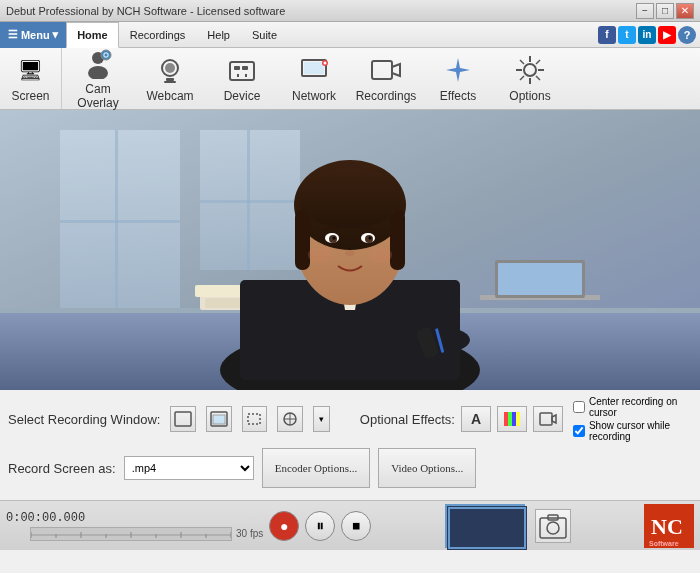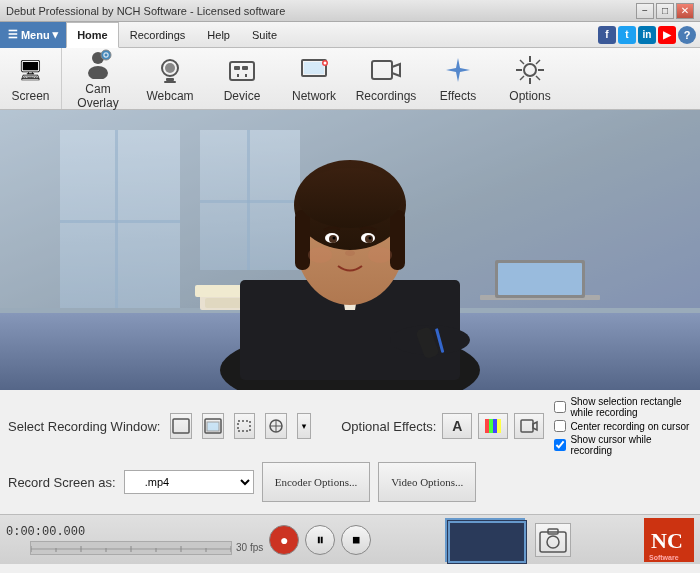--- a/index.html
+++ b/index.html
@@ -242,21 +242,21 @@
 
     
     .record-row {
       display: flex;
       align-items: center;
       gap: 8px;
       margin-bottom: 6px;
     }
     .format-select {
       height: 24px;
-      padding: 2px 16px;
+      padding: 2px 3px;
       border: 1px solid #aaa;
       background: white;
       font-size: 11px;
       width: 130px;
     }
     .action-btn {
       height: 40px;
       padding: 0 12px;
       background: linear-gradient(to bottom, #f5f5f5, #e0e0e0);
       border: 1px solid #aaa;
@@ -597,24 +597,20 @@
         <svg width="18" height="16" viewBox="0 0 18 16">
             <rect x="1" y="2" width="12" height="12" rx="1" fill="none" stroke="#555" stroke-width="1.5"></rect>
             <polygon points="13,6 17,4 17,12 13,10" fill="none" stroke="#555" stroke-width="1.5"></polygon>
           </svg>
       </div>
     </div>
 
     <div class="checkbox-group">
       <div class="checkbox-row">
         <input type="checkbox" style="">
-        <label>Show selection rectangle while recording</label>
-      </div>
-      <div class="checkbox-row">
-        <input type="checkbox" style="">
         <label>Center recording on cursor</label>
       </div>
       <div class="checkbox-row">
         <input type="checkbox" checked="" style="">
         <label>Show cursor while recording</label>
       </div>
     </div>
   </div>
 
   <div class="record-row">

